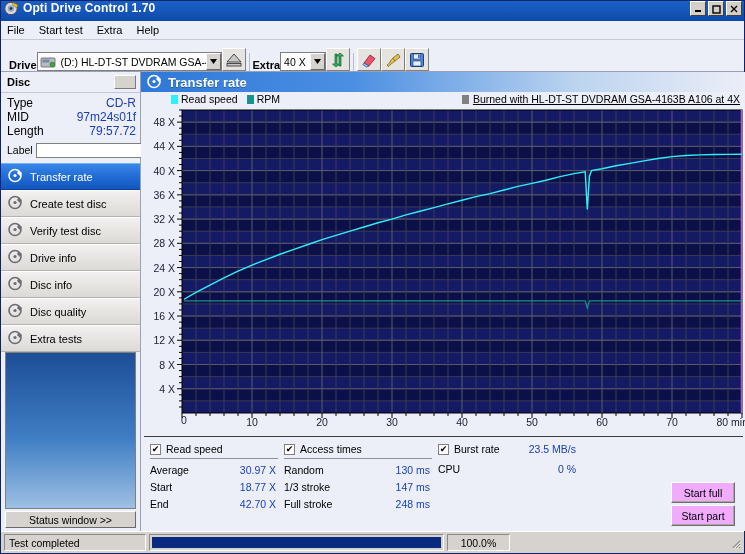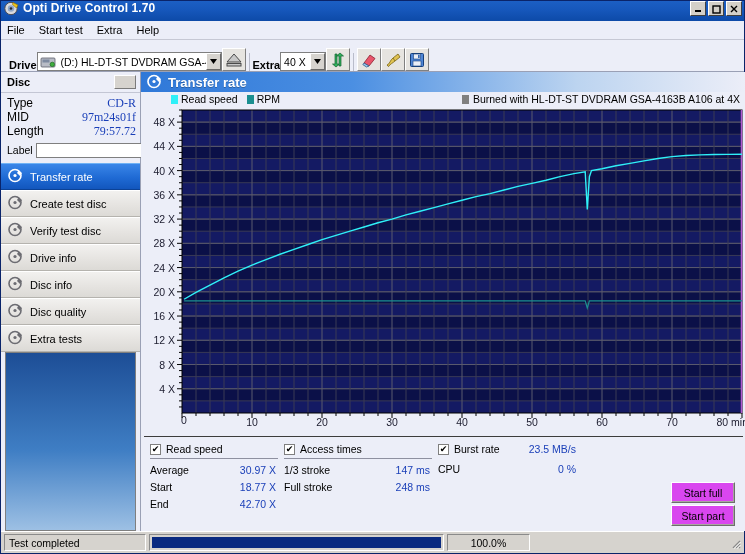--- a/index.html
+++ b/index.html
@@ -111,21 +111,21 @@
   }
   .disc-head b{font-size:11px;}
   .disc-sq{
     width:22px;height:14px;background:#d6d3ce;
     border:1px solid #ffffff;border-right-color:#7a7a7a;border-bottom-color:#7a7a7a;
     box-sizing:border-box;
   }
   .disc-rows{padding:3px 4px 1px 6px;}
   .drow{display:flex;justify-content:space-between;line-height:14px;font-size:12px;}
   .drow .k{color:#000;}
-  .drow .v{color:#1a3fb8;font-family:Liberation Serif, serif;}
+  .drow .v{color:#1a3fb8;}
   .label-row{display:flex;align-items:center;gap:3px;padding:2px 4px 4px 6px;}
   .label-row .k{font-size:10.5px;}
   .label-input{
     flex:1;height:15px;background:#fff;border:1px solid #7f7f7f;
     box-sizing:border-box;
   }
   .cdbtn{
     width:19px;height:18px;flex:none;
     background:#e6e4e0;border:1px solid #fff;
     border-right-color:#808080;border-bottom-color:#808080;
@@ -177,21 +177,21 @@
     color:#ffffff;font-weight:bold;font-size:13px;
     text-shadow:0 1px 0 rgba(0,0,0,0.25);
   }
   .legendbar{
     height:14px;display:flex;align-items:center;
     padding-left:30px;font-size:10.5px;color:#000;
     position:relative;
   }
   .lg{display:flex;align-items:center;gap:3px;margin-right:9px;}
   .sw{width:7px;height:9px;display:inline-block;}
-  .lg-right{position:absolute;right:6px;display:flex;align-items:center;gap:4px;}
+  .lg-right{position:absolute;right:6px;display:flex;align-items:center;gap:4px;text-decoration:underline;}
 
   .chartwrap{position:relative;height:330px;}
   .statsbox{
     position:relative;flex:1;
     border-top:1px solid #3c3c3c;
     margin:0 3px;
   }
   .stats{
     display:flex;padding:6px 0 0 6px;font-size:10.5px;
   }
@@ -211,21 +211,21 @@
   .srow .k{color:#000;flex:1;}
   .srow .v{color:#1a3fb8;text-align:right;padding-right:2px;}
   .nb{border-bottom:none;}
 
   .startbtns{
     position:absolute;right:8px;bottom:5px;
     display:flex;flex-direction:column;gap:2px;
   }
   .sbtn{
     width:64px;height:21px;
-    background:#d946ef;
+    background:#f0abfc;
     border:1px solid #ffffff;
     border-right-color:#6d6d6d;border-bottom-color:#6d6d6d;
     box-shadow:inset -1px -1px 0 #a9a6a0;
     display:flex;align-items:center;justify-content:center;
     font-size:10.5px;color:#000;box-sizing:border-box;
   }
 
   
   .statusbar{
     position:absolute;left:0;right:0;bottom:0;height:22px;
@@ -236,21 +236,21 @@
   }
   .sb-cell{
     height:17px;background:#d6d3ce;
     border:1px solid #8a8a8a;border-right-color:#ffffff;border-bottom-color:#ffffff;
     display:flex;align-items:center;
     font-size:10.5px;color:#000;box-sizing:border-box;
     padding:0 4px;
   }
   #sb-msg{width:142px;}
   #sb-prog{width:295px;padding:2px;}
-  #sb-pct{width:83px;justify-content:center;}
+  #sb-pct{width:63px;justify-content:center;}
   #sb-time{flex:1;justify-content:center;}
   .progtrack{flex:1;height:100%;background:#d6d3ce;overflow:hidden;}
   .progfill{height:100%;background:#0a2a80;}
   .grip{width:12px;height:12px;margin-left:auto;position:relative;}
 </style>
 </head>
 <body>
 
 <div class="app">
 
@@ -454,20 +454,21 @@
               <circle cx="7" cy="7.5" r="6" fill="none" stroke="#6c6c72" stroke-width="1.6"></circle>
               <circle cx="7" cy="7.5" r="1.6" fill="#6c6c72"></circle>
               <path d="M10.5 2.5 L14 5 L12 8 L9 5 Z" fill="#6c6c72"></path>
             </svg>
           </span>
           <span class="nlabel">Extra tests</span>
         </div>
       </div>
 
       <div class="statuswin"></div>
+      <div class="statusbtn">Status window &gt;&gt;</div>
     </div>
 
     <div class="content">
       <div class="panel-title">
         <span>
           <svg width="15" height="15" viewBox="0 0 15 15">
             <circle cx="7" cy="7.5" r="6" fill="none" stroke="#ffffff" stroke-width="1.7"></circle>
             <circle cx="7" cy="7.5" r="1.6" fill="#ffffff"></circle>
             <path d="M10.5 2.5 L14 5 L12 8 L9 5 Z" fill="#ffffff"></path>
           </svg>
@@ -721,20 +722,24 @@
               <span class="v">42.70 X</span>
             </div>
           </div>
 
           <div class="scol c2">
             <div class="chkrow">
               <span class="chk">✔</span>
               <span class="ctext">Access times</span>
             </div>
             <div class="srow">
+              <span class="k">Random</span>
+              <span class="v">130 ms</span>
+            </div>
+            <div class="srow">
               <span class="k">1/3 stroke</span>
               <span class="v">147 ms</span>
             </div>
             <div class="srow">
               <span class="k">Full stroke</span>
               <span class="v">248 ms</span>
             </div>
           </div>
 
           <div class="scol c3">

